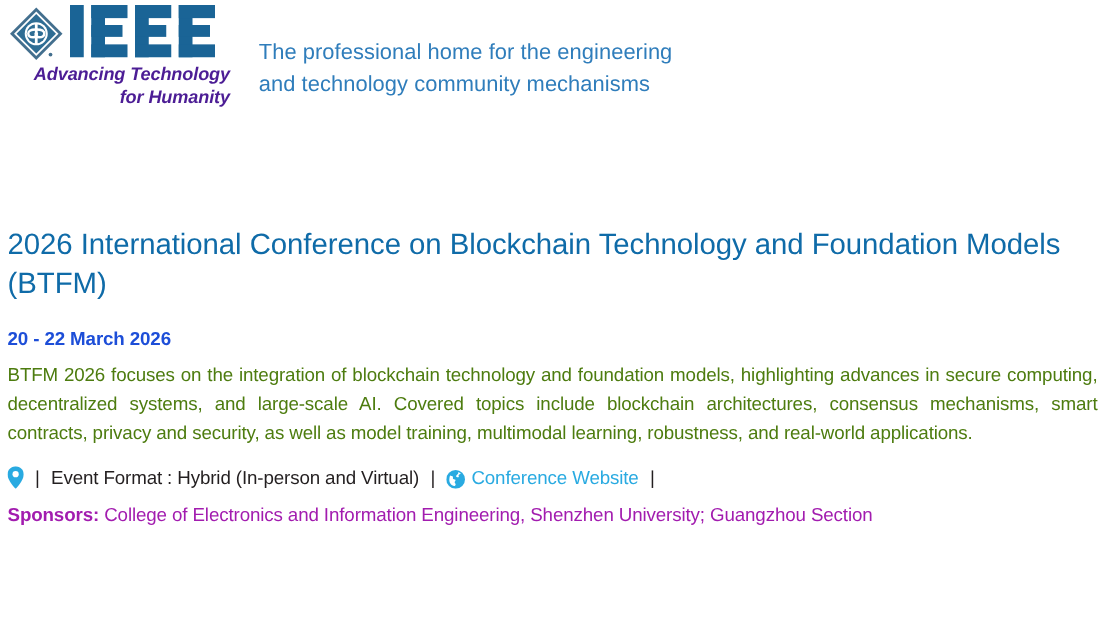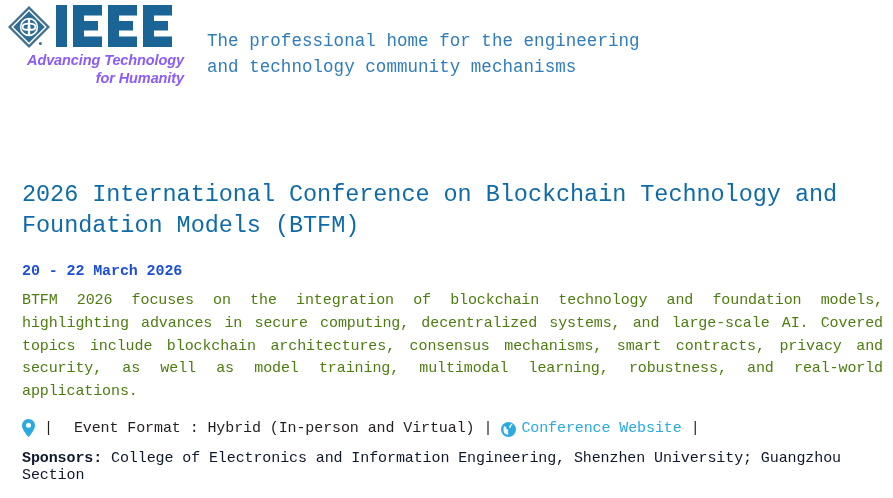--- a/index.html
+++ b/index.html
@@ -45,47 +45,45 @@
     margin-left: 4px;
     line-height: 1;
   }
   .ieee-tagline {
     margin-top: 2px;
     text-align: right;
     font-style: italic;
     font-weight: bold;
     font-size: 14.5px;
     line-height: 1.22;
-    color: #8b5cf6;
+    color: #4c1d95;
     width: 178px;
     letter-spacing: -0.1px;
   }
   .ieee-tagline .tl2 { display: block; }
 
   .masthead-slogan {
     position: absolute;
     left: 207px;
     top: 29px;
     font-size: 17.5px;
     line-height: 1.47;
     color: #2f7dbb;
     letter-spacing: 0.05px;
-    font-family: Liberation Mono, monospace;
   }
   .masthead-slogan span { display: block; }
 
   
   .conf {
     position: absolute;
     left: 0;
     top: 100px;
     right: 0;
-    padding: 0 10px 0 22px;
+    padding: 0 10px 0 6px;
     box-sizing: border-box;
-    font-family: Liberation Mono, monospace;
   }
   .conf-title {
     margin: 80px 0 0 0;
     font-size: 23.5px;
     line-height: 1.30;
     font-weight: normal;
     color: #0f6ba8;
     letter-spacing: -0.05px;
     max-width: 870px;
   }
@@ -137,21 +135,21 @@
   .icon {
     display: inline-flex;
     align-items: center;
     justify-content: center;
     flex: none;
   }
 
   .conf-sponsors {
     margin-top: 13px;
     font-size: 15px;
-    color: #0f172a;
+    color: #a21caf;
     letter-spacing: -0.1px;
   }
   .conf-sponsors .sponsors-label {
     font-weight: bold;
   }
 </style>
 </head>
 <body>
 
 <div class="masthead">
@@ -230,21 +228,21 @@
         <svg width="13" height="18" viewBox="0 0 13 18" aria-hidden="true">
           <path d="M6.5 0 C2.9 0 0 2.9 0 6.5 C0 11.4 6.5 18 6.5 18 C6.5 18 13 11.4 13 6.5 C13 2.9 10.1 0 6.5 0 Z" fill="#29aae1"></path>
           <circle cx="6.5" cy="6.3" r="2.5" fill="#ffffff"></circle>
         </svg>
       </span>
     </span>
 
     <span class="meta-sep">|</span>
 
     <span class="meta-item">
-      <span class="label" style="margin-left:12px">Event Format : Hybrid (In-person and Virtual)</span>
+      <span class="label" style="margin-left:0">Event Format : Hybrid (In-person and Virtual)</span>
     </span>
 
     <span class="meta-sep">|</span>
 
     <a class="meta-link" href="#">
       <span class="icon">
         <svg width="15" height="15" viewBox="0 0 16 16" aria-hidden="true">
           <circle cx="8" cy="8" r="8" fill="#29aae1"></circle>
           <path d="M3.2 4.6 c1.0 0.4 1.6 0.2 2.3 0.9 c0.6 0.6 -0.2 1.5 0.5 2.1 c0.7 0.6 1.6 0.1 1.9 0.9
                    c0.3 0.8 -0.9 1.1 -0.7 2.1 c0.15 0.75 1.0 1.0 0.8 1.9 c-0.1 0.5 -0.6 1.0 -1.2 1.2

